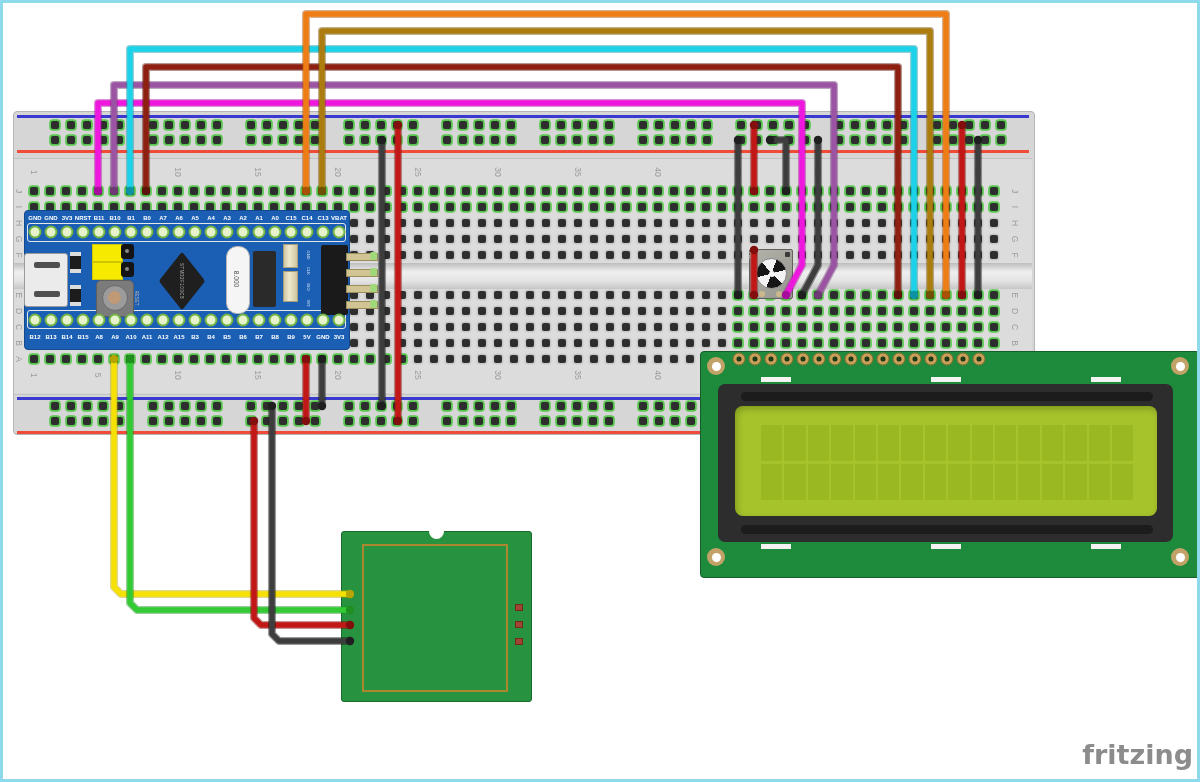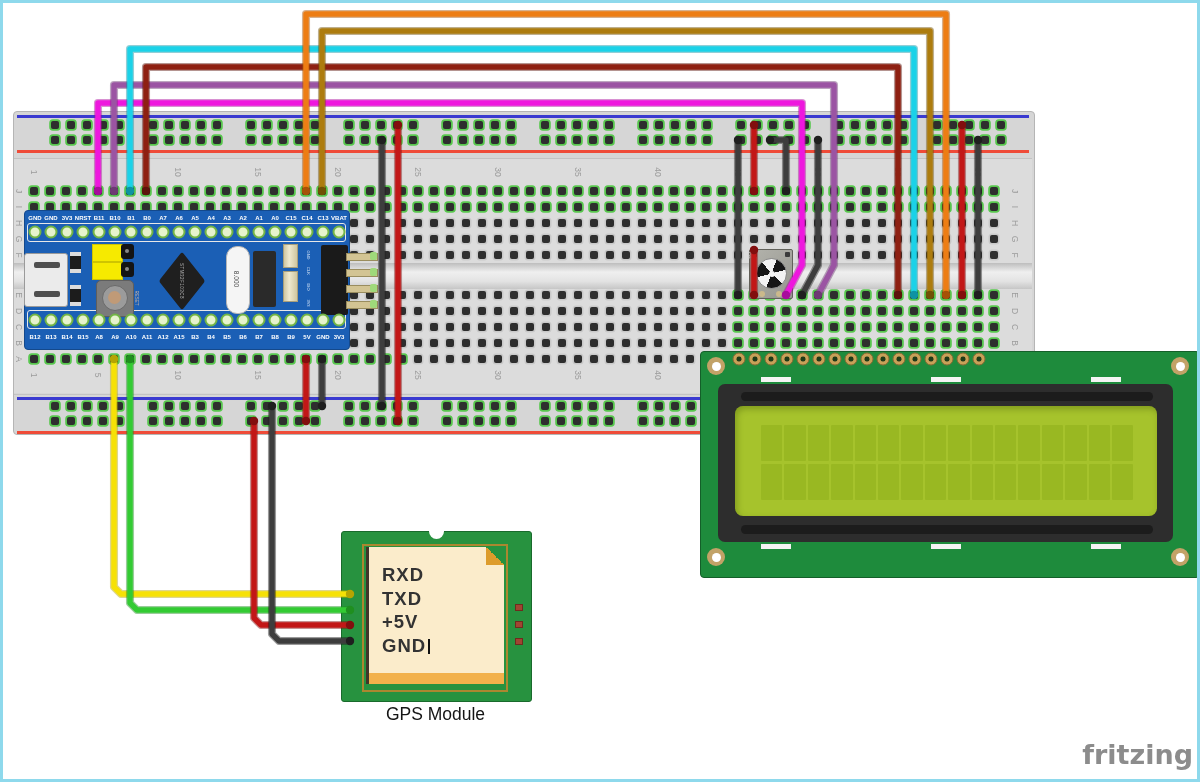--- a/index.html
+++ b/index.html
@@ -1152,35 +1152,24 @@
             <div class="cell" style="left: 353.6px; top: 58px; background: rgb(153, 184, 34);"></div>
             <div class="cell" style="left: 377px; top: 58px; background: rgb(153, 184, 34);"></div>
           </div>
         </div>
     </div>
   </div>
 
   <div id="gps">
     <div id="gpsnotch"></div>
     <div id="gpsframe"></div>
-    <div id="gpscard">
-      <div id="gpsfold"></div>
-      <div class="abs" style="left:13px;top:16px" id="gpslines">
-          <div class="gpsline" style="position: relative;">RXD</div>
-          <div class="gpsline" style="position: relative;">TXD</div>
-          <div class="gpsline" style="position: relative;">+5V</div>
-          <div class="gpsline" style="position: relative;">GND<span class="cursorbar"></span></div>
-        </div>
-      <div id="gpsstrip"></div>
-    </div>
     <div class="gpspadsm" style="left:173px;top:72px"></div>
     <div class="gpspadsm" style="left:173px;top:89px"></div>
     <div class="gpspadsm" style="left:173px;top:106px"></div>
   </div>
-  <div id="gpscaption">GPS Module</div>
 
   <svg id="wires" width="1200" height="782" viewBox="0 0 1200 782">
       <polyline points="111,356 111,584 118,591 347,591" fill="none" stroke="#b5a402" stroke-width="8.1" stroke-linecap="round" stroke-linejoin="round" opacity="0.45"></polyline>
       <polyline points="111,356 111,584 118,591 347,591" fill="none" stroke="#f6e106" stroke-width="5.5" stroke-linecap="round" stroke-linejoin="round"></polyline>
       <polyline points="127,356 127,600 134,607 347,607" fill="none" stroke="#1f8f1f" stroke-width="8.1" stroke-linecap="round" stroke-linejoin="round" opacity="0.45"></polyline>
       <polyline points="127,356 127,600 134,607 347,607" fill="none" stroke="#33cb33" stroke-width="5.5" stroke-linecap="round" stroke-linejoin="round"></polyline>
       <polyline points="251,418 251,615 258,622 347,622" fill="none" stroke="#820e0e" stroke-width="8.1" stroke-linecap="round" stroke-linejoin="round" opacity="0.45"></polyline>
       <polyline points="251,418 251,615 258,622 347,622" fill="none" stroke="#c21717" stroke-width="5.5" stroke-linecap="round" stroke-linejoin="round"></polyline>
       <polyline points="269,403 269,631 276,638 347,638" fill="none" stroke="#1f1f1f" stroke-width="8.1" stroke-linecap="round" stroke-linejoin="round" opacity="0.45"></polyline>
       <polyline points="269,403 269,631 276,638 347,638" fill="none" stroke="#3d3d3d" stroke-width="5.5" stroke-linecap="round" stroke-linejoin="round"></polyline>

